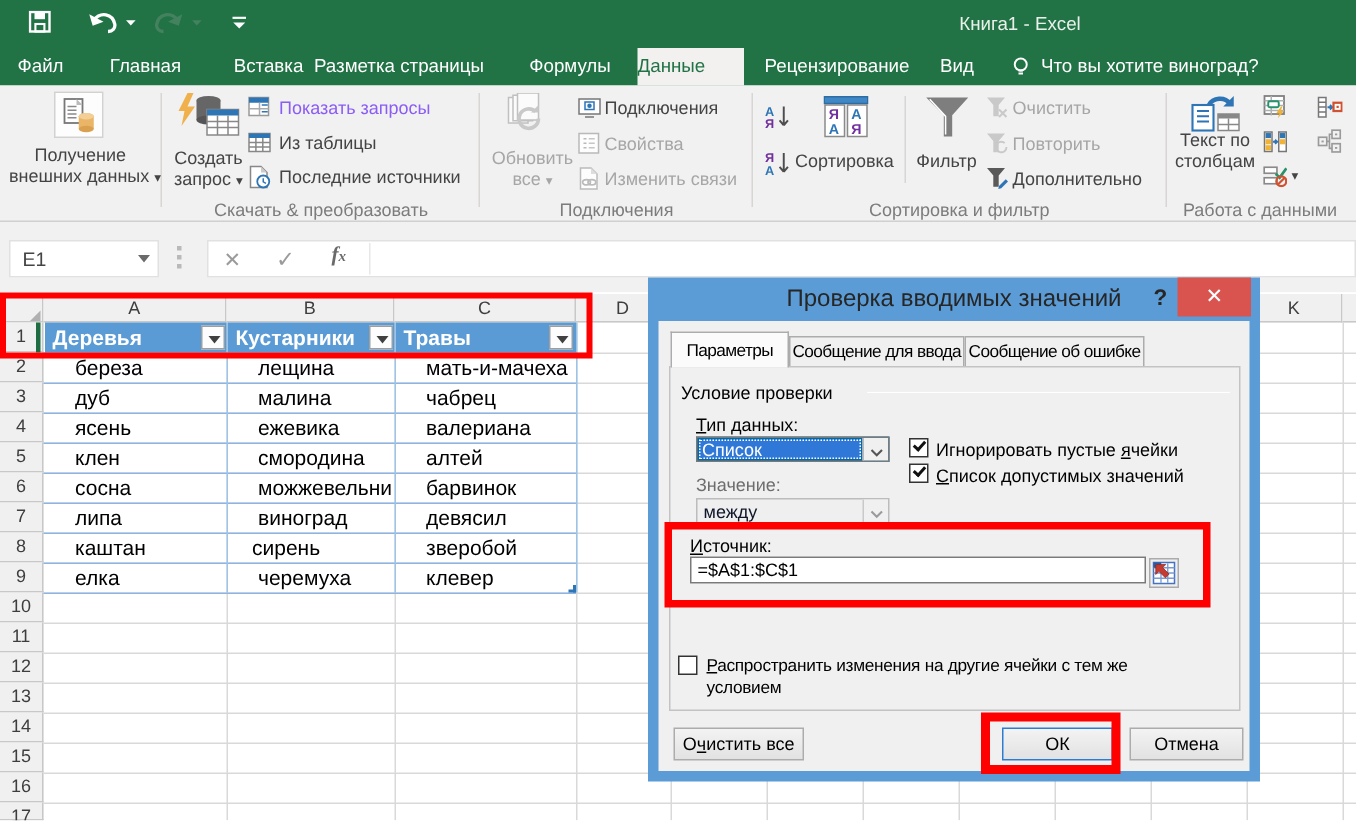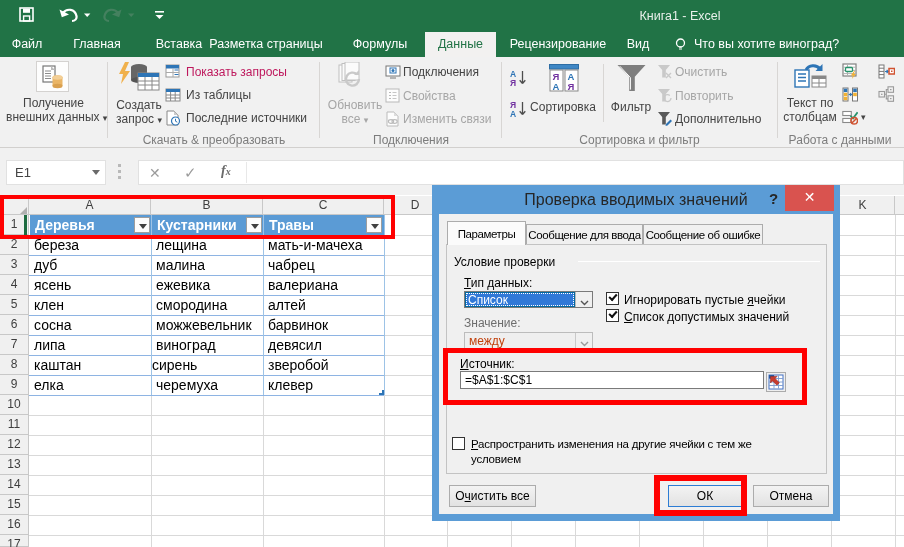--- a/index.html
+++ b/index.html
@@ -1,57 +1,57 @@
 <!DOCTYPE html>
 <html><head><meta charset="utf-8">
 <style>
 *{margin:0;padding:0;box-sizing:border-box}
 html,body{width:904px;height:547px;overflow:hidden;font-family:"Liberation Sans",sans-serif;background:#fff}
 .abs{position:absolute}
 #stage{position:relative;width:904px;height:547px}
 
 #titlebar{left:0;top:0;width:904px;height:32px;background:#217346}
 #tabrow{left:0;top:32px;width:904px;height:25px;background:#217346}
-.rtab{position:absolute;top:0;height:25px;line-height:25px;color:#fff;font-size:12.5px;text-align:center;white-space:nowrap;transform:translateX(-50%)}
+.rtab{position:absolute;top:0;height:25px;line-height:25px;color:#fff;font-size:12.5px;white-space:nowrap;transform:translateX(-50%)}
 .rtab.active{background:#f2f1f0;color:#217346;transform:none}
 #ribbon{left:0;top:57px;width:904px;height:91px;background:#f1f1f1;border-bottom:1px solid #d2d0ce}
 .gsep{position:absolute;top:62px;width:1px;height:76px;background:#d8d6d4}
 .glabel{position:absolute;top:133px;height:14px;font-size:12px;color:#7c7c7c;text-align:center;white-space:nowrap}
 .rbig{position:absolute;font-size:12px;color:#444;text-align:center;white-space:nowrap}
 .rsmall{position:absolute;font-size:12px;color:#444;white-space:nowrap}
 .gray{color:#a6a6a6}
 #fbar{left:0;top:148px;width:904px;height:47px;background:#f1f1f1}
 #namebox{left:6px;top:160px;width:100px;height:25px;background:#fff;border:1px solid #e1e1e1;font-size:13px;color:#444;line-height:23px;padding-left:8px}
 #fxbox{left:138px;top:160px;width:766px;height:25px;background:#fff;border:1px solid #e1e1e1}
 
 #sheet{left:0;top:195px;width:904px;height:352px;background:#fff;overflow:hidden}
 .colhdr{position:absolute;top:1px;height:19px;background:#f0f0f0;border-right:1px solid #c8c8c8;border-bottom:1px solid #c8c8c8;color:#3e3e3e;font-size:12px;text-align:center;line-height:19px}
 .rowhdr{position:absolute;left:0;width:29px;background:#f0f0f0;border-right:1px solid #c8c8c8;border-bottom:1px solid #c8c8c8;color:#3e3e3e;font-size:12px;text-align:center}
 .vline{position:absolute;width:1px;background:#d9d9d9}
 .hline{position:absolute;height:1px;background:#d9d9d9}
-.cell{position:absolute;font-size:14px;color:#000;white-space:nowrap;overflow:hidden;padding-left:4px;line-height:20px}
+.cell{position:absolute;font-size:14px;color:#000;white-space:nowrap;overflow:hidden;padding-left:20px;line-height:20px}
 .thead{position:absolute;background:#5b9bd5;color:#fff;font-weight:bold;font-size:14px;line-height:20px;padding-left:5px;white-space:nowrap;overflow:hidden}
 .fbtn{position:absolute;width:16px;height:16px;background:#fdfdfd;border:1px solid #9e9e9e}
 .fbtn:after{content:"";position:absolute;left:4px;top:6px;border-left:4px solid transparent;border-right:4px solid transparent;border-top:5px solid #404040}
 .redbox{position:absolute;border:4px solid #f00;z-index:30}
 
 #dlg{left:432px;top:185px;width:408px;height:336px;background:#5b9cd6;z-index:20}
 #dlgtitle{position:absolute;left:0;top:0;width:100%;height:29px;color:#262626;font-size:16px;text-align:center;line-height:30px}
 #dlgx{position:absolute;left:353px;top:0;width:49px;height:26px;background:#d9534f;color:#fff;text-align:center;line-height:25px;font-size:14px}
 #dlgbody{position:absolute;left:7px;top:29px;width:394px;height:300px;background:#f0f0f0}
 .dtab{position:absolute;background:#f0f0f0;border:1px solid #acacac;font-size:11.5px;letter-spacing:-0.4px;color:#000;text-align:center;white-space:nowrap}
 .dtab.act{background:#fbfbfb;border-bottom:none;z-index:2}
 #tpanel{position:absolute;left:14px;top:59px;width:381px;height:230px;border:1px solid #c3c3c3;background:#f0f0f0}
 .dlbl{position:absolute;font-size:12px;color:#000;white-space:nowrap}
 .dgray{color:#6d6d6d}
 .combo{position:absolute;width:129px;height:17px;background:#0369a1;border:1px solid #7a7a7a}
 .combosel{position:absolute;left:1px;top:1px;right:18px;bottom:1px;background:#3078d7;color:#fff;font-size:12px;line-height:14px;padding-left:2px;outline:1px dotted #fff;outline-offset:-1px}
 .comboarr{position:absolute;right:0;top:0;width:17px;height:15px;background:#f0f0f0;border-left:1px solid #b9b9b9;text-align:center}
 .combo.dis{background:#efefef;border-color:#bcbcbc}
-.combo.dis .txt{position:absolute;left:4px;top:1px;font-size:12px;color:#c2410c;line-height:14px}
+.combo.dis .txt{position:absolute;left:4px;top:1px;font-size:12px;color:#0f172a;line-height:14px}
 .cb{position:absolute;width:13px;height:13px;background:#fff;border:1px solid #333}
 .cb.on:after{content:"";position:absolute;left:2px;top:1px;width:6px;height:3px;border-left:2px solid #111;border-bottom:2px solid #111;transform:rotate(-48deg)}
 .btn{position:absolute;height:22px;background:linear-gradient(#f3f3f3,#e2e2e2);border:1px solid #acacac;font-size:12px;color:#000;text-align:center;line-height:20px}
 u{text-decoration:underline}
 </style></head><body>
 <div id="stage">
 
 <div class="abs" id="titlebar"></div>
 <svg class="abs" style="left:19px;top:7px" width="15" height="15" viewBox="0 0 15 15">
 <rect x="1" y="1" width="13" height="13" fill="none" stroke="#fff" stroke-width="1.6"></rect>
@@ -125,21 +125,21 @@
         <path d="M20 19 h21 M20 23 h21 M27 15 v13 M34 15 v13" stroke="#888" stroke-width="1" fill="none"></path>
       </g>
 </svg>
 <div class="rbig" style="left:104px;top:98px;width:70px">Создать<br>запрос <span style="font-size:9px">▾</span></div>
 <svg class="abs" style="left:165px;top:64px" width="16" height="16" viewBox="0 0 16 16">
       <rect x="1" y="1" width="13" height="12" fill="#fff" stroke="#999"></rect>
       <rect x="1" y="1" width="13" height="3.5" fill="#2e75b6"></rect>
       <path d="M8 4.5 v8.5 M1 8.5 h13" stroke="#aaa" fill="none"></path>
       <path d="M9.5 6 h4 M9.5 10.5 h4" stroke="#2e75b6"></path>
     </svg>
-<div class="rsmall" style="left:186px;top:65px;color:#be185d">Показать запросы</div>
+<div class="rsmall" style="left:186px;top:65px;color:#8b5cf6">Показать запросы</div>
 <svg class="abs" style="left:165px;top:87px" width="16" height="16" viewBox="0 0 16 16">
       <rect x="1" y="2" width="14" height="12" fill="#fff" stroke="#888"></rect>
       <rect x="1" y="2" width="14" height="3" fill="#2e75b6"></rect>
       <path d="M1 8 h14 M1 11 h14 M5.6 5 v9 M10.2 5 v9" stroke="#888" fill="none"></path>
     </svg>
 <div class="rsmall" style="left:186px;top:88px;color:#444">Из таблицы</div>
 <svg class="abs" style="left:165px;top:110px" width="16" height="16" viewBox="0 0 16 16">
       <path d="M2 1 h7 l4 4 v10 h-11 z" fill="#fff" stroke="#888"></path>
       <path d="M9 1 l4 4 h-4 z" fill="#ccc"></path>
       <circle cx="10.5" cy="11" r="4" fill="#fff" stroke="#2e75b6" stroke-width="1.2"></circle>
@@ -220,21 +220,21 @@
 <path d="M12 8 a8 7 0 0 1 14 -1" fill="none" stroke="#2e75b6" stroke-width="3"></path>
 <path d="M28.5 2 v7 h-7 z" fill="#2e75b6"></path>
 <rect x="1" y="8" width="14" height="17" fill="#fff" stroke="#2e75b6" stroke-width="1.4"></rect>
 <path d="M4 12 h8 M4 15.5 h8 M4 19 h8" stroke="#2e75b6" stroke-width="1.4"></path>
 <g>
         <rect x="18" y="14" width="14" height="11" fill="#fff" stroke="#888"></rect>
         <rect x="18" y="14" width="14" height="3" fill="#888"></rect>
         <path d="M25 17 v8 M18 21 h14" stroke="#888" fill="none"></path>
       </g>
 </svg>
-<div class="rbig" style="left:773px;top:96px;width:74px">Текст по<br>столбцам</div>
+<div class="rbig" style="left:773px;top:86px;width:74px">Текст по<br>столбцам</div>
 <svg class="abs" style="left:842px;top:63px" width="16" height="16" viewBox="0 0 16 16">
       <rect x="1" y="1" width="13" height="12" fill="#fff" stroke="#808080" stroke-width="1.2"></rect>
       <path d="M1 4.2 h13 M1 7.4 h13 M1 10.6 h13 M5.5 1 v13" stroke="#b0b0b0" fill="none"></path>
       <rect x="3.5" y="4.5" width="7" height="4" rx="1" fill="#fff" stroke="#27936b" stroke-width="1.3"></rect>
       <path d="M12 8 L8.8 12.5 h2.2 L9.8 16 L14 11 h-2.3 L13 8 Z" fill="#f2b234"></path>
     </svg>
 <svg class="abs" style="left:878px;top:64px" width="17" height="16" viewBox="0 0 17 16">
       <rect x="1" y="1" width="5" height="13" fill="#fff" stroke="#777"></rect>
       <path d="M1 4.2 h5 M1 7.4 h5 M1 10.6 h5" stroke="#777"></path>
       <path d="M7 7.5 h3 M8.6 6 l1.6 1.5 -1.6 1.5" stroke="#2e75b6" stroke-width="1.2" fill="none"></path>

